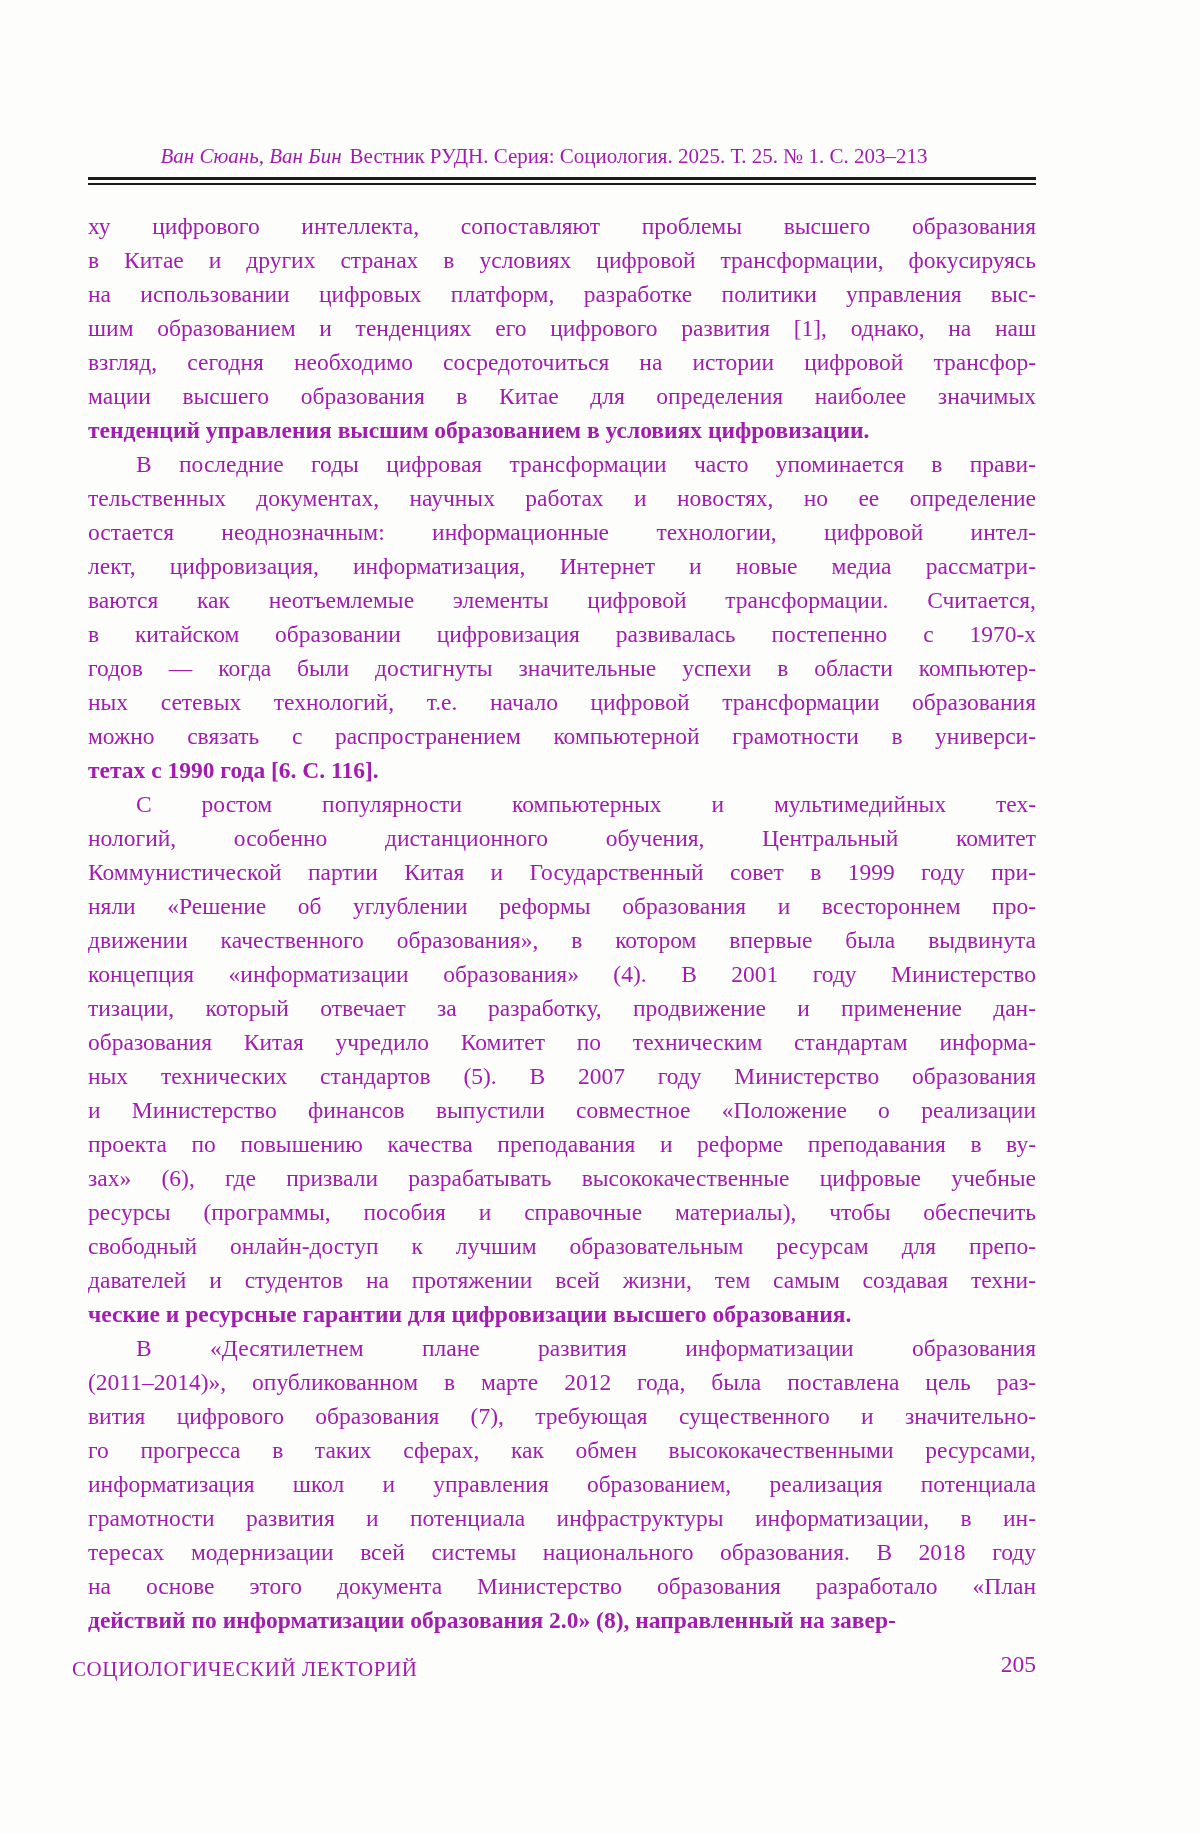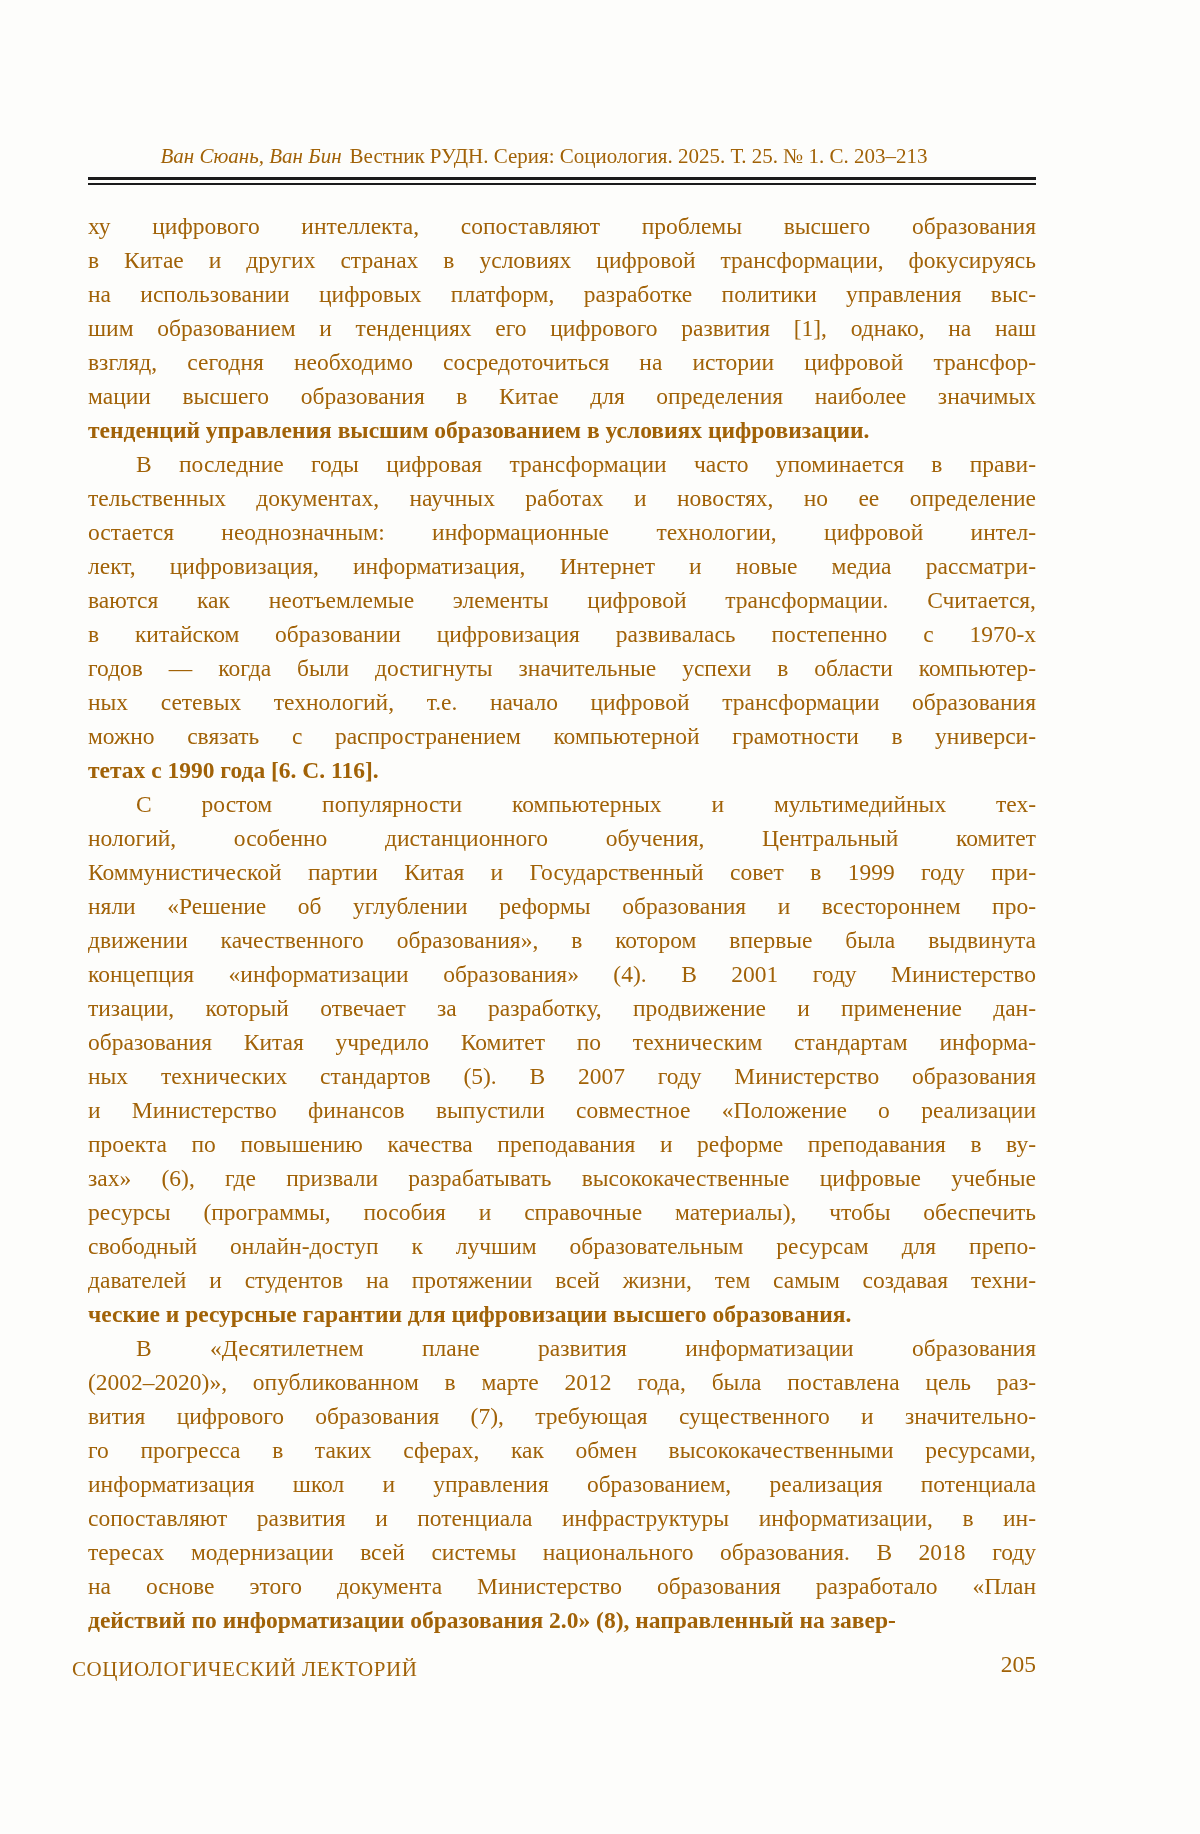--- a/index.html
+++ b/index.html
@@ -5,21 +5,21 @@
   html, body {
     margin: 0;
     padding: 0;
     background: #e8e8e8;
   }
   .page {
     position: relative;
     width: 1200px;
     height: 1834px;
     background: #fdfdfb;
-    color: #a16207;
+    color: #a21caf;
     font-family: "Liberation Serif", "DejaVu Serif", serif;
     overflow: hidden;
   }
   .running-header {
     position: absolute;
     left: 88px;
     top: 143px;
     width: 948px;
     text-align: center;
     font-size: 21px;
@@ -123,25 +123,25 @@
         <div class="text-line">и Министерство финансов выпустили совместное «Положение о реализации</div>
         <div class="text-line">проекта по повышению качества преподавания и реформе преподавания в ву-</div>
         <div class="text-line">зах» (6), где призвали разрабатывать высококачественные цифровые учебные</div>
         <div class="text-line">ресурсы (программы, пособия и справочные материалы), чтобы обеспечить</div>
         <div class="text-line">свободный онлайн-доступ к лучшим образовательным ресурсам для препо-</div>
         <div class="text-line">давателей и студентов на протяжении всей жизни, тем самым создавая техни-</div>
         <div class="text-line last">ческие и ресурсные гарантии для цифровизации высшего образования.</div>
       </div>
       <div class="paragraph">
         <div class="text-line indent">В «Десятилетнем плане развития информатизации образования</div>
-        <div class="text-line">(2002–2020)», опубликованном в марте 2012 года, была поставлена цель раз-</div>
+        <div class="text-line">(2011–2014)», опубликованном в марте 2012 года, была поставлена цель раз-</div>
         <div class="text-line">вития цифрового образования (7), требующая существенного и значительно-</div>
         <div class="text-line">го прогресса в таких сферах, как обмен высококачественными ресурсами,</div>
         <div class="text-line">информатизация школ и управления образованием, реализация потенциала</div>
-        <div class="text-line">сопоставляют развития и потенциала инфраструктуры информатизации, в ин-</div>
+        <div class="text-line">грамотности развития и потенциала инфраструктуры информатизации, в ин-</div>
         <div class="text-line">тересах модернизации всей системы национального образования. В 2018 году</div>
         <div class="text-line">на основе этого документа Министерство образования разработало «План</div>
         <div class="text-line last">действий по информатизации образования 2.0» (8), направленный на завер-</div>
       </div>
     </div>
 
   <div class="footer-section">СОЦИОЛОГИЧЕСКИЙ ЛЕКТОРИЙ</div>
 
   <div class="footer-page-number">205</div>
 

